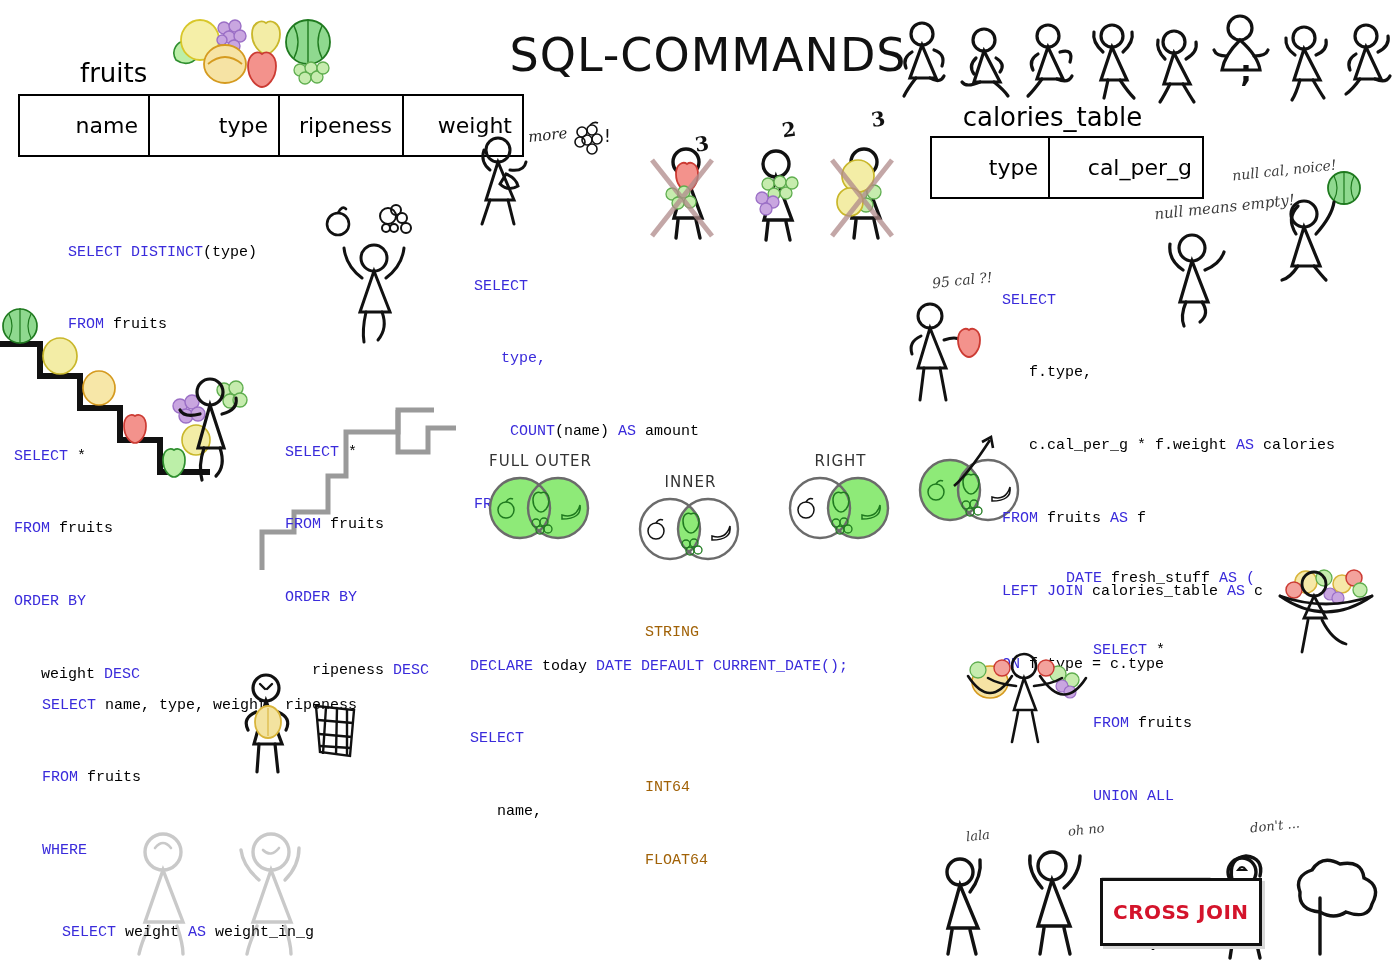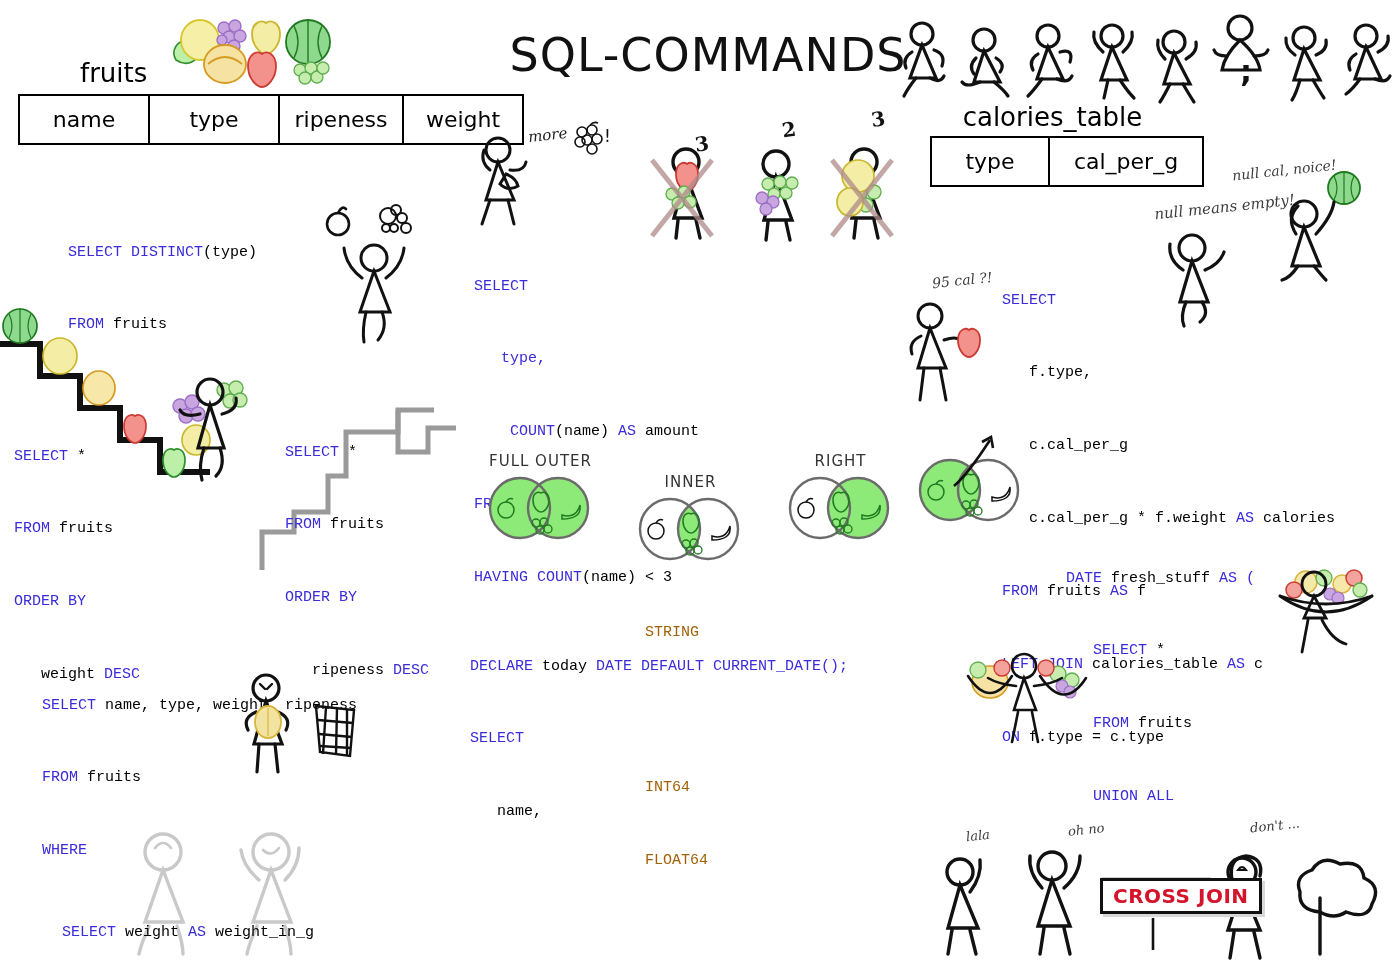--- a/index.html
+++ b/index.html
@@ -14,22 +14,22 @@
 
   
   #title{
     left:16px;right:0;top:28px;text-align:center;
     font-size:46px;letter-spacing:1px;font-weight:400;color:#111;
     font-family:"DejaVu Sans", sans-serif;
   }
   .tbl-name{font-size:26px;color:#000;font-family:"DejaVu Sans",sans-serif;}
   table.schema{border-collapse:collapse;}
   table.schema td{
-    border:2px solid #000;font-size:22px;color:#000;text-align:center;
-    padding:11px 10px;font-family:"DejaVu Sans",sans-serif;white-space:nowrap;
+    border:2px solid #000;font-size:22px;color:#000;text-align:right;
+    padding:17px 10px;font-family:"DejaVu Sans",sans-serif;white-space:nowrap;
   }
 
   
   .sql{
     font-size:15px;line-height:1.62;white-space:pre;
     font-family:Liberation Mono, monospace;
   }
 
   
   .hand{
@@ -40,21 +40,21 @@
 
   
   .venn-label{
     font-family:"DejaVu Sans", sans-serif;font-size:15px;letter-spacing:1px;
     color:#333;text-align:center;
   }
 
   
   #cross-join-sign{
     border:3px solid #111;background:#fff;color:#D4142B;font-weight:bold;
-    font-size:20px;padding:3px 10px;font-family:"DejaVu Sans",sans-serif;
+    font-size:20px;padding:19px 10px;font-family:"DejaVu Sans",sans-serif;
     box-shadow:3px 3px 0 #d8d8d8;letter-spacing:0.5px;
   }
   .count-num{
     font-family:"DejaVu Serif",serif;font-weight:bold;font-size:20px;color:#111;
     transform:rotate(-8deg);
   }
   svg{overflow:visible;}
 </style>
 </head>
 <body>
@@ -371,21 +371,20 @@
   <text x="44" y="18" class="count-num" font-family="DejaVu Serif, serif" font-weight="bold" font-size="20" fill="#111">3</text>
   <text x="132" y="16" class="count-num" font-family="DejaVu Serif, serif" font-weight="bold" font-size="20" fill="#111">2</text>
   <text x="222" y="18" class="count-num" font-family="DejaVu Serif, serif" font-weight="bold" font-size="20" fill="#111">3</text>
 </svg>
 
 <div class="abs sql" style="left:474px;top:226px;">
   <div><span class="kw">SELECT</span></div>
   <div><span class="kw">   type,</span></div>
   <div><span class="kw">    COUNT</span><span class="lit">(name) </span><span class="kw">AS </span><span class="lit">amount</span></div>
   <div><span class="kw">FROM </span><span class="lit">fruits</span></div>
-  <div><span class="kw">HAVING COUNT</span><span class="lit">(name) &lt; 3</span></div>
 </div>
 
 <div class="abs" style="left:478px;top:452px;">
 
   <div class="abs" style="left:0px;top:0px;width:125px;">
     <div class="venn-label">FULL OUTER</div>
     <svg width="125" height="72" viewBox="0 0 125 72">
       <defs>
           <clipPath id="cpA0">
             <circle cx="42" cy="38" r="30"></circle>
@@ -640,21 +639,20 @@
     <path d="M28 62 Q18 46 30 34"></path>
       <path d="M48 62 Q64 44 66 30"></path>
     <path d="M30 94 Q22 106 14 108"></path>
       <path d="M46 94 Q54 104 58 108"></path>
   </g>
 </svg>
 
 <div class="abs sql" style="left:1002px;top:240px;">
   <div><span class="kw">SELECT</span></div>
   <div><span class="lit">   f.type,</span></div>
-  <div><span class="lit">   c.cal_per_g</span></div>
   <div><span class="lit">   c.cal_per_g * f.weight </span><span class="kw">AS </span><span class="lit">calories</span></div>
   <div><span class="kw">FROM </span><span class="lit">fruits </span><span class="kw">AS </span><span class="lit">f</span></div>
   <div><span class="kw">LEFT JOIN </span><span class="lit">calories_table </span><span class="kw">AS </span><span class="lit">c</span></div>
   <div><span class="kw">ON </span><span class="lit">f.type = c.type</span></div>
 </div>
 <svg class="abs" style="left:950px;top:430px;" width="60" height="60" viewBox="0 0 60 60">
   <g stroke="#111" stroke-width="2.6" fill="none">
     <path d="M4 56 Q18 44 40 10"></path>
       <path d="M32 12 L41 7 L43 18"></path>
   </g>

